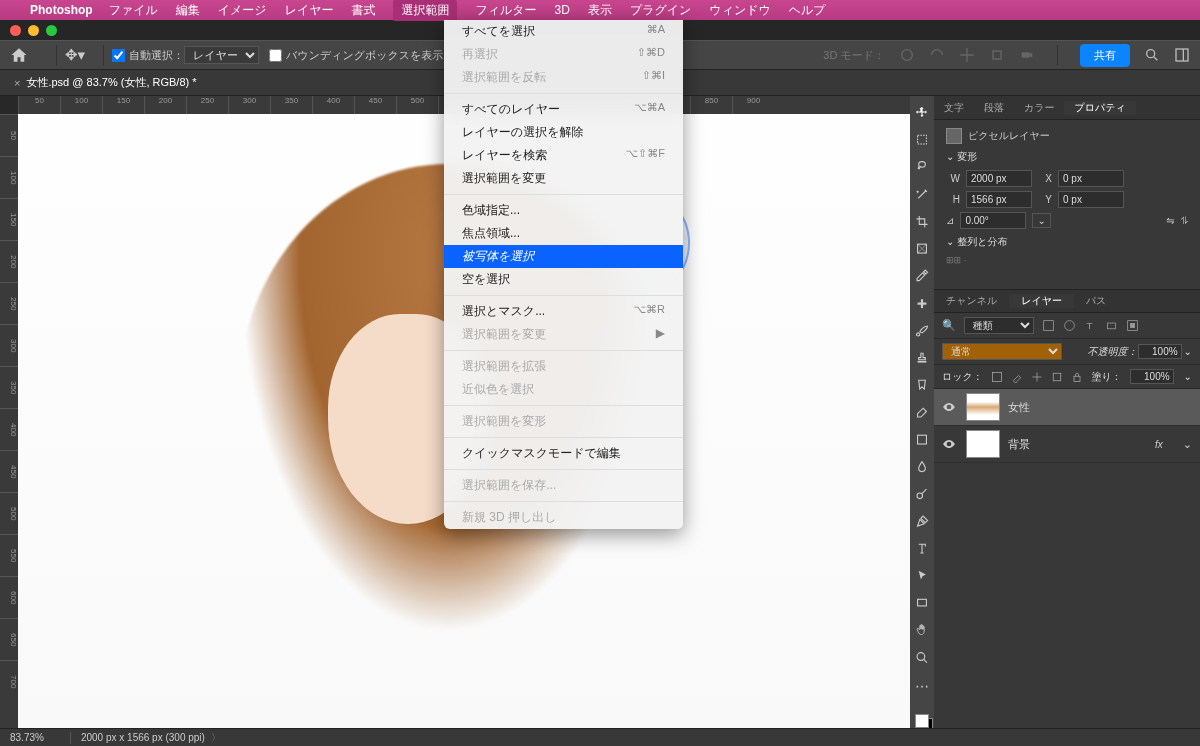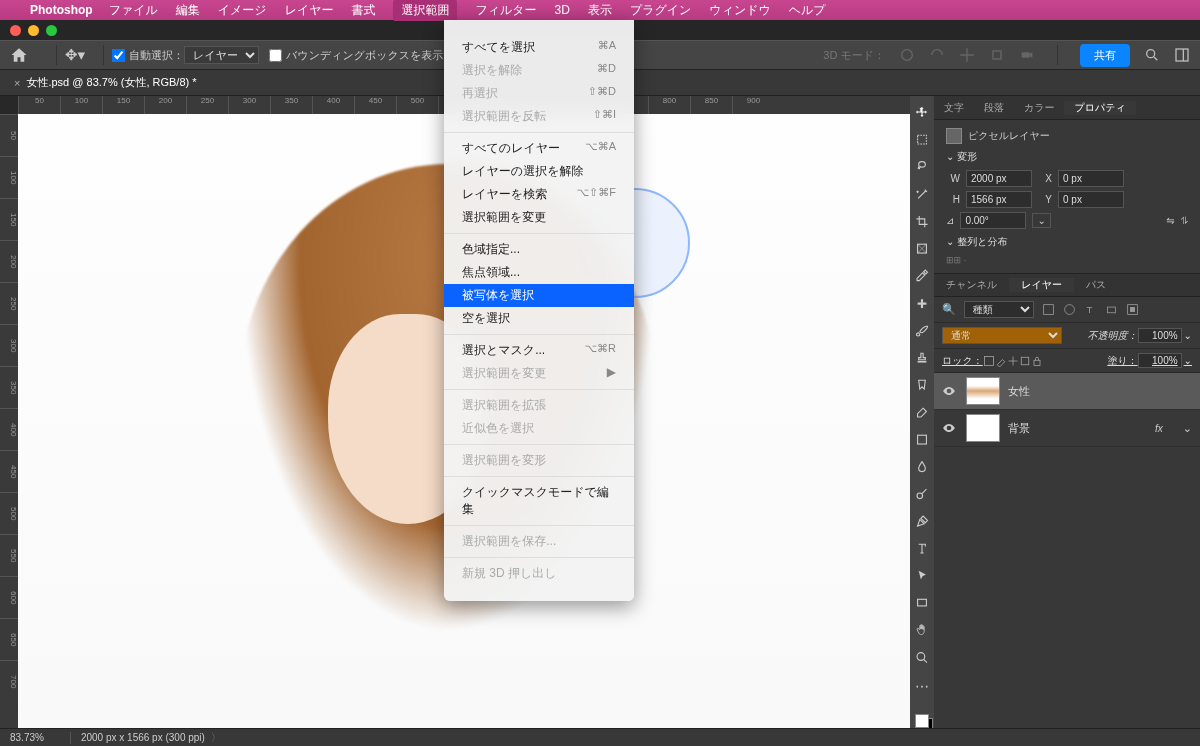--- a/index.html
+++ b/index.html
@@ -38,23 +38,23 @@
 .ruler-h { position: absolute; top: 0; left: 18px; right: 0; height: 18px; background: #3a3a3a; color: #999; font-size: 8px; display: flex; overflow: hidden; }
 .ruler-h span { width: 42px; text-align: center; border-left: 1px solid #555; }
 .ruler-v { position: absolute; top: 18px; left: 0; width: 18px; bottom: 0; background: #3a3a3a; color: #999; font-size: 8px; display: flex; flex-direction: column; }
 .ruler-v span { height: 42px; writing-mode: vertical-rl; text-align: center; border-top: 1px solid #555; }
 .canvas { position: absolute; top: 18px; left: 18px; right: 0; bottom: 0; background: #fff; }
 .photo { width: 100%; height: 100%; background: radial-gradient(ellipse 200px 280px at 48% 55%, #f4d5c0 0%, #f4d5c0 28%, transparent 30%), linear-gradient(#fefefe, #f9f9f9); position: relative; }
 .hair { position: absolute; top: 50px; left: 220px; width: 420px; height: 470px; background: radial-gradient(ellipse at 50% 20%, #b67843 0%, #a36530 50%, transparent 70%); border-radius: 50% 50% 40% 40%; filter: blur(1px); }
 .face { position: absolute; top: 200px; left: 310px; width: 160px; height: 210px; background: #f5dcc8; border-radius: 45% 45% 50% 50%; }
 
 
-.dropdown { position: absolute; top: 20px; left: 444px; width: 190px; background: rgba(242,242,242,0.96); border-radius: 0 0 6px 6px; box-shadow: 0 6px 20px rgba(0,0,0,0.4); color: #222; font-size: 12px; padding: 16px 0; backdrop-filter: blur(10px); z-index: 100; }
+.dropdown { position: absolute; top: 20px; left: 444px; width: 239px; background: rgba(242,242,242,0.96); border-radius: 0 0 6px 6px; box-shadow: 0 6px 20px rgba(0,0,0,0.4); color: #222; font-size: 12px; padding: 0 0; backdrop-filter: blur(10px); z-index: 100; }
 .dropdown .mi { padding: 3px 18px; display: flex; justify-content: space-between; cursor: default; }
-.dropdown .mi.hi { background: #0a63ff; color: #fff; }
+.dropdown .mi.hi { background: #0a63ff; color: #fff; font-style: italic; }
 .dropdown .mi.dis { color: #aaa; }
 .dropdown .sc { color: #888; font-size: 11px; }
 .dropdown hr { border: none; border-top: 1px solid #ddd; margin: 4px 0; }
 .dropdown .arr { color: #888; }
 .highlight-circle { position: absolute; top: 188px; left: 580px; width: 110px; height: 110px; border: 2px solid #8db8ff; border-radius: 50%; background: rgba(140,180,255,0.15); z-index: 99; }
 
 
 .toolstrip { position: absolute; top: 96px; right: 266px; width: 24px; bottom: 18px; background: #454545; display: flex; flex-direction: column; align-items: center; padding-top: 10px; gap: 14px; }
 .toolstrip .t { width: 16px; height: 16px; fill: #ccc; cursor: pointer; }
 .toolstrip .t.a { fill: #fff; }
@@ -67,31 +67,31 @@
 .psec { padding: 8px 12px; color: #ccc; font-size: 10px; }
 .psec .hdr { display: flex; align-items: center; margin-bottom: 6px; }
 .psec .hdr .thumb { width: 16px; height: 16px; background: #666; margin-right: 6px; border: 1px solid #888; }
 .psec .collapse { font-size: 10px; margin: 6px 0; color: #ddd; cursor: default; }
 .psec .collapse::before { content: "⌄ "; }
 .psec .row { display: flex; align-items: center; margin: 4px 0; gap: 6px; }
 .psec .row label { width: 14px; text-align: right; }
 .psec .row input { width: 66px; background: #2d2d2d; border: 1px solid #555; color: #ddd; padding: 2px 4px; font-size: 10px; }
 .psec .angle { width: 52px; background: #2d2d2d; border: 1px solid #555; color: #ddd; padding: 2px 4px; font-size: 10px; }
 
-.lpanel-tabs { height: 24px; background: #333; display: flex; align-items: center; font-size: 10px; color: #aaa; border-top: 1px solid #222; border-bottom: 1px solid #222; }
+.lpanel-tabs { height: 24px; background: #333; display: flex; align-items: center; font-size: 10px; color: #aaa; border-top: 1px solid #222; border-bottom: 1px solid #222; margin-top: 16px; }
 .lpanel-tabs span { padding: 0 12px; cursor: default; }
 .lpanel-tabs span.act { background: #383838; color: #fff; }
 .lfilter { padding: 4px 8px; display: flex; align-items: center; gap: 8px; border-bottom: 1px solid #2a2a2a; }
 .lfilter select { background: #2d2d2d; color: #ddd; border: 1px solid #555; font-size: 10px; padding: 1px 4px; flex: 0 0 70px; }
 .lfilter .fi { width: 13px; height: 13px; fill: #999; }
 .lblend { padding: 4px 8px; display: flex; align-items: center; border-bottom: 1px solid #2a2a2a; font-size: 10px; }
 .lblend select { background: #a16207; color: #ddd; border: 1px solid #555; font-size: 10px; padding: 1px 4px; flex: 0 0 120px; }
 .lblend .opac { margin-left: auto; font-style: italic; }
 .lblend input { width: 44px; background: #2d2d2d; border: 1px solid #555; color: #ddd; padding: 1px 3px; font-size: 10px; text-align: right; }
-.llock { padding: 4px 8px; display: flex; align-items: center; border-bottom: 1px solid #2a2a2a; font-size: 10px; text-decoration: underline; }
+.llock { padding: 4px 8px; display: flex; align-items: center; gap: 8px; border-bottom: 1px solid #2a2a2a; font-size: 10px; }
 .llock .li { width: 12px; height: 12px; fill: #aaa; }
 .llock .fill { margin-left: auto; }
 .llock input { width: 44px; background: #2d2d2d; border: 1px solid #555; color: #ddd; padding: 1px 3px; font-size: 10px; text-align: right; }
 .layers { flex: 1; overflow: auto; }
 .layer { display: flex; align-items: center; padding: 4px 8px; border-bottom: 1px solid #2e2e2e; }
 .layer.sel { background: #5a5a5a; }
 .layer .eye { width: 14px; margin-right: 10px; fill: #ccc; }
 .layer .lthumb { width: 34px; height: 28px; background: #fff; border: 1px solid #888; margin-right: 8px; }
 .layer .lthumb.woman { background: linear-gradient(#fff 30%, #d9a875 50%, #fff 80%); }
 .layer .fx { margin-left: auto; font-style: italic; color: #ccc; font-size: 10px; margin-right: 20px; }
@@ -210,24 +210,20 @@
   </div>
 </div>
 
 <div class="highlight-circle"></div>
 <div class="dropdown" id="dd">
     <div class="mi">
       <span>すべてを選択</span>
       <span class="sc">⌘A</span>
     </div>
     <div class="mi dis">
-      <span>選択を解除</span>
-      <span class="sc">⌘D</span>
-    </div>
-    <div class="mi dis">
       <span>再選択</span>
       <span class="sc">⇧⌘D</span>
     </div>
     <div class="mi dis">
       <span>選択範囲を反転</span>
       <span class="sc">⇧⌘I</span>
     </div>
     <hr>
     <div class="mi">
       <span>すべてのレイヤー</span>

